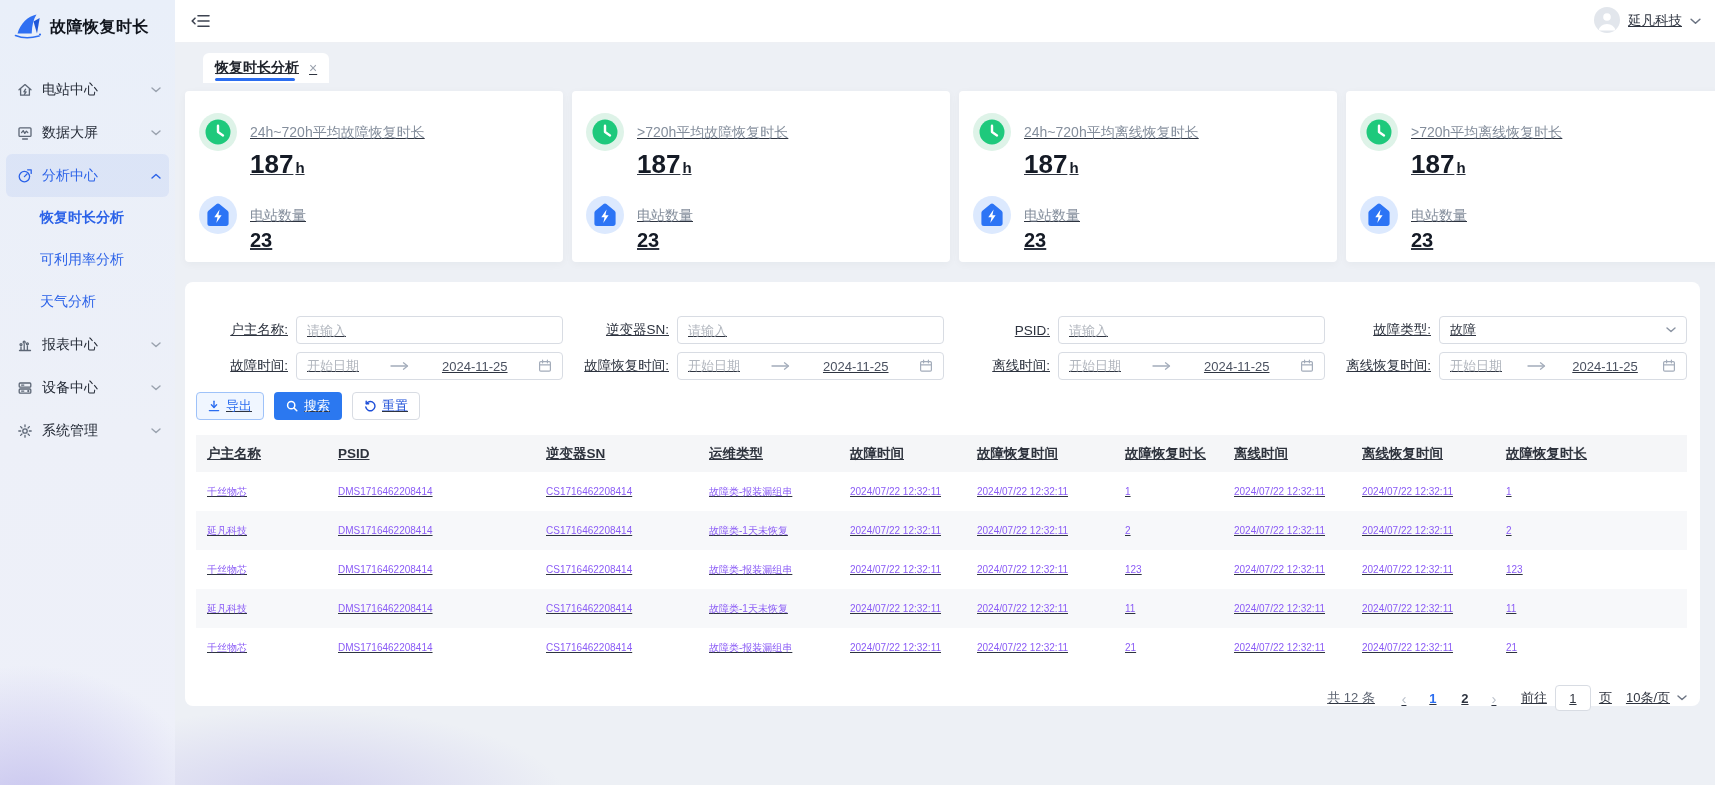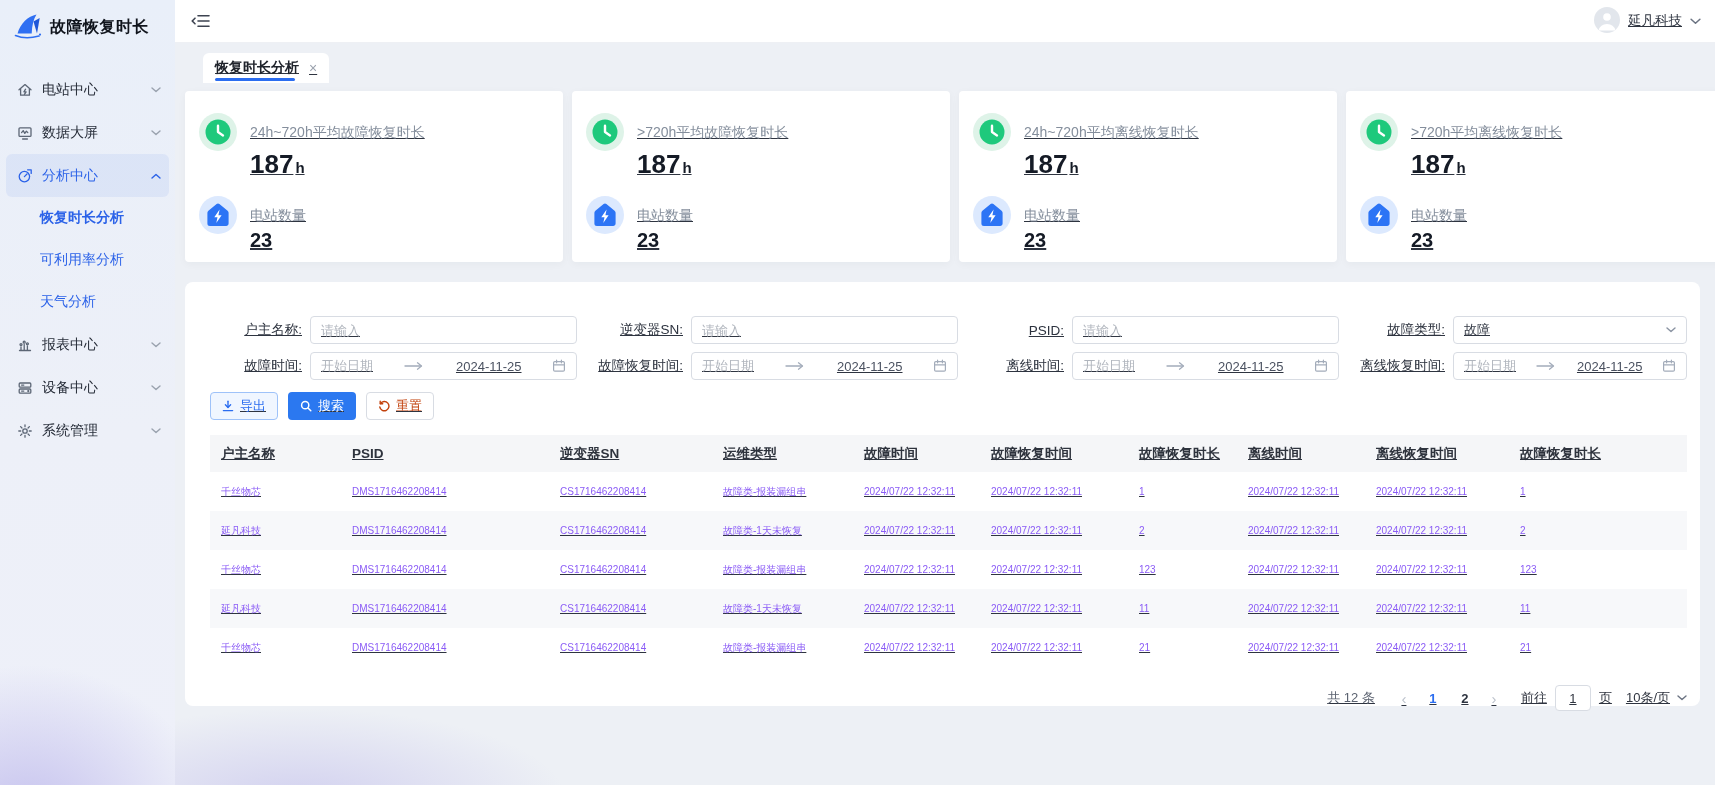--- a/index.html
+++ b/index.html
@@ -54,21 +54,21 @@
   .card-row + .card-row { margin-top:11px; }
   .cicon { flex:0 0 40px; height:40px; display:flex; }
   .card-main { margin-left:12px; padding-top:10px; }
   .cv-title, .sub-title { font-size:14px; color:#848e9c; line-height:20px; white-space:nowrap; }
   .card-value { margin-top:6px; line-height:32px; }
   .num { font-size:26px; font-weight:700; color:#151b26; }
   .unit { font-size:15px; font-weight:700; color:#151b26; margin-left:2px; }
   .sub-value { margin-top:2px; font-size:20px; line-height:26px; font-weight:700; color:#151b26; }
 
   
-  .panel { margin:20px 15px 0 0; height:424px; background:#fff; border-radius:8px; padding:34px 13px 14px 25px; }
+  .panel { margin:20px 15px 0 0; height:424px; background:#fff; border-radius:8px; padding:34px 13px 14px 11px; }
   .frow { display:grid; grid-template-columns:381px 381px 381px 1fr; }
   .frow + .frow { margin-top:8px; }
   .fgroup { display:flex; align-items:center; height:28px; min-width:0; }
   .flabel { width:100px; flex:none; text-align:right; font-size:13.5px; color:#2c323e; padding-right:8px; white-space:nowrap; }
   .finput { flex:1; min-width:0; height:28px; border:1px solid #d8dce3; border-radius:4px;
     padding:0 10px; font-size:13px; color:#4a5160; margin-right:14px; font-family:inherit; outline:none; background:#fff; }
   .finput::placeholder { color:#b0b5bd; }
   .fselect { flex:1; min-width:0; height:28px; border:1px solid #d8dce3; border-radius:4px; background:#fff;
     display:flex; align-items:center; justify-content:space-between; padding:0 10px; font-size:13px; color:#343a46; cursor:pointer; }
   .frange { flex:1; min-width:0; height:28px; border:1px solid #d8dce3; border-radius:4px; background:#fff;
@@ -76,21 +76,21 @@
   .frange .ph { color:#b0b5bd; }
   .frange .rval { color:#4a5160; }
   .range-arrow, .cal-icon, .sel-chevron { display:flex; color:#a3acba; }
   .fgroup:last-child .finput, .fgroup:last-child .frange { margin-right:0; }
 
   .actions { display:flex; gap:10px; margin-top:12px; }
   .btn { height:28px; border-radius:4px; display:inline-flex; align-items:center; gap:6px;
     font-size:13px; padding:0 11px; cursor:pointer; border:1px solid transparent; background:#fff; font-family:inherit; }
   .btn-export { color:#2b6df0; border-color:#9ec2f9; background:#f0f6ff; }
   .btn-primary { background:#2b78f0; color:#fff; }
-  .btn-reset { border-color:#d8dce3; color:#c2410c; }
+  .btn-reset { border-color:#d8dce3; color:#1d4ed8; }
   .btn .bicon { display:flex; }
 
   .table { margin-top:15px; }
   .thead, .tr { display:grid; grid-template-columns:131px 208px 163px 141px 127px 148px 109px 128px 144px 1fr; align-items:center; }
   .thead { height:37px; background:#f5f6f8; }
   .th { padding-left:11px; font-size:13.5px; font-weight:700; color:#2e333d; white-space:nowrap; }
   .tr { height:39px; background:#fff; }
   .tr.alt { background:#f7f8fa; }
   .td { padding-left:11px; font-size:10px; color:#8b5cf6; white-space:nowrap; }
 

